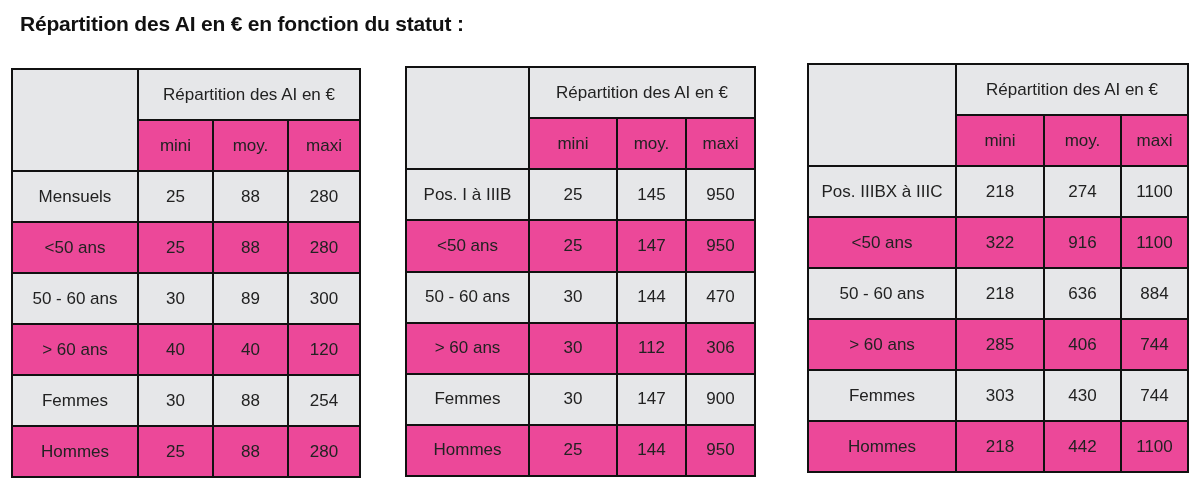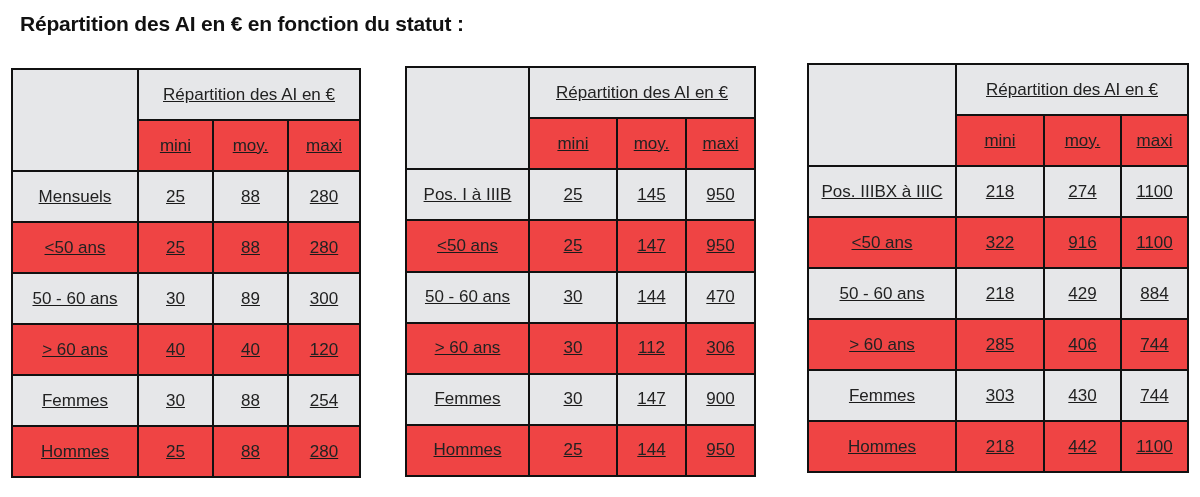--- a/index.html
+++ b/index.html
@@ -1,25 +1,25 @@
 <!DOCTYPE html>
 <html><head>
 <meta charset="utf-8">
 <style>
   html, body { margin: 0; padding: 0; background: #ffffff; }
   body { width: 1200px; height: 497px; position: relative; overflow: hidden;
          font-family: "Liberation Sans", "DejaVu Sans", sans-serif; color: #1a1a1a; }
   .title { position: absolute; left: 20px; top: 6px; font-size: 21px; font-weight: bold;
            letter-spacing: -0.2px; color: #111; white-space: nowrap; margin-top: 6px; }
   table.stat { position: absolute; border-collapse: collapse; table-layout: fixed;
-               border: 2.5px solid #111; text-decoration: underline; }
+               border: 2.5px solid #111; }
   table.stat td { border: 2px solid #111; text-align: center; vertical-align: middle;
                   font-size: 17px; padding: 0; white-space: nowrap; color: #222; }
   .g { background: #e6e7e9; }
-  .w { background: #ef4444; }
+  .w { background: #ec4899; }
   #t1 { left: 11px; top: 68px; width: 348px; height: 410px; }
   #t2 { left: 405px; top: 66px; width: 349px; height: 411px; }
   #t3 { left: 807px; top: 63px; width: 380px; height: 410px; }
 </style>
 </head>
 <body>
 
 <div class="title">Répartition des AI en € en fonction du statut :</div>
 
 <table class="stat" id="t1">
@@ -159,21 +159,21 @@
   </tr>
   <tr class="w">
     <td>&lt;50 ans</td>
     <td>322</td>
     <td>916</td>
     <td>1100</td>
   </tr>
   <tr class="g">
     <td>50 - 60 ans</td>
     <td>218</td>
-    <td>429</td>
+    <td>636</td>
     <td>884</td>
   </tr>
   <tr class="w">
     <td>&gt; 60 ans</td>
     <td>285</td>
     <td>406</td>
     <td>744</td>
   </tr>
   <tr class="g">
     <td>Femmes</td>

